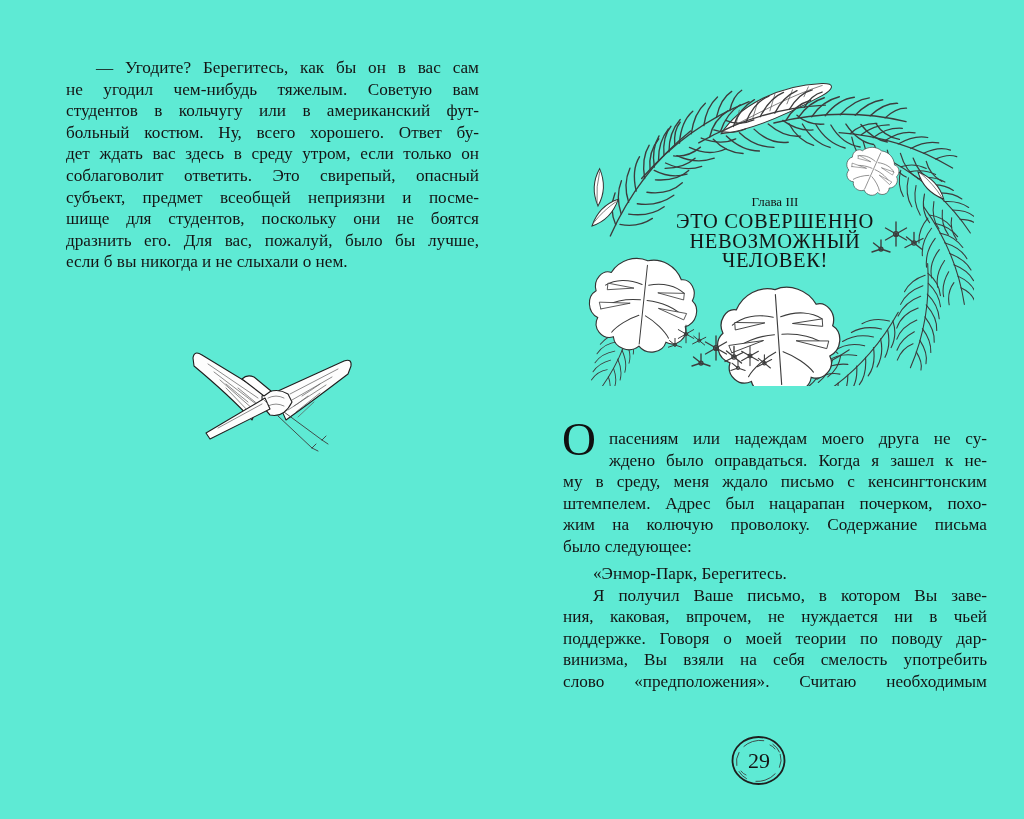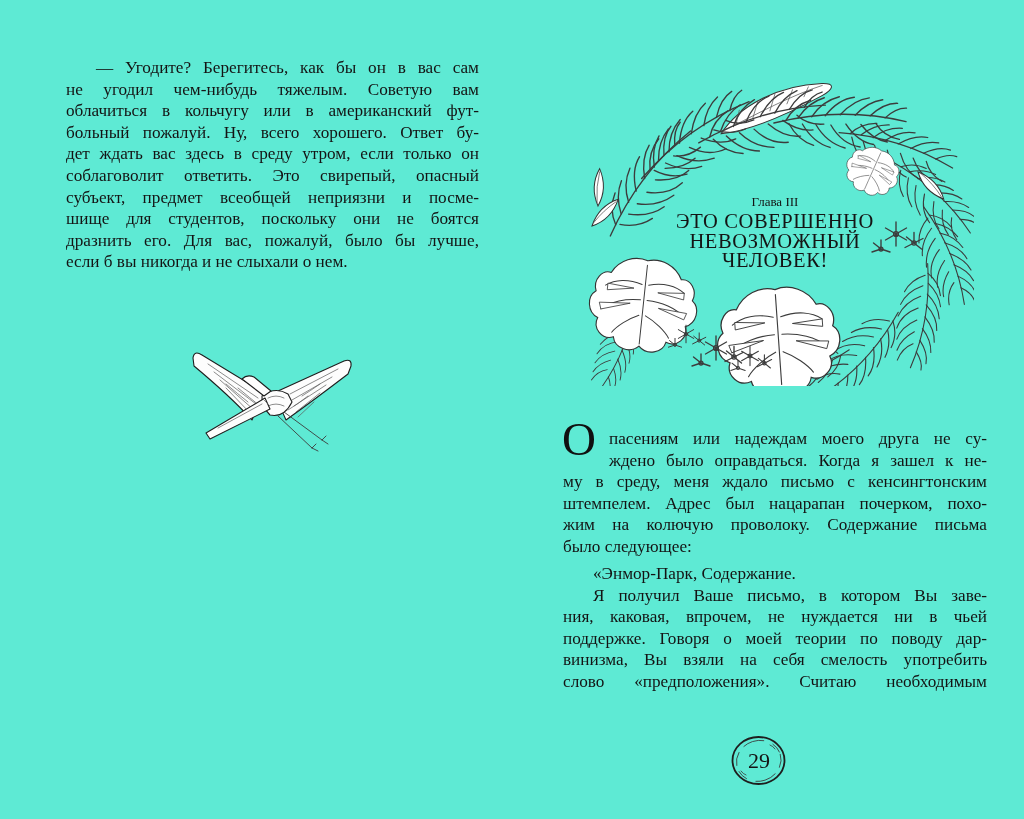--- a/index.html
+++ b/index.html
@@ -44,22 +44,22 @@
 </style>
 </head>
 <body>
 
 <div class="spread">
 
   <section>
     <div class="textblock" id="left-paragraph">
         <div class="line ind">— Угодите? Берегитесь, как бы он в вас сам</div>
         <div class="line">не угодил чем-нибудь тяжелым. Советую вам</div>
-        <div class="line">облачиться в кольчугу или в американский фут-</div>
-        <div class="line">больный пожалуй. Ну, всего хорошего. Ответ бу-</div>
+        <div class="line">студентов в кольчугу или в американский фут-</div>
+        <div class="line">больный костюм. Ну, всего хорошего. Ответ бу-</div>
         <div class="line">дет ждать вас здесь в среду утром, если только он</div>
         <div class="line">соблаговолит ответить. Это свирепый, опасный</div>
         <div class="line">субъект, предмет всеобщей неприязни и посме-</div>
         <div class="line">шище для студентов, поскольку они не боятся</div>
         <div class="line">дразнить его. Для вас, пожалуй, было бы лучше,</div>
         <div class="line nj">если б вы никогда и не слыхали о нем.</div>
       </div>
 
     <svg id="ptero" viewBox="0 0 180 128" aria-hidden="true">
 
@@ -151,21 +151,21 @@
     <div class="textblock" id="right-paragraph">
         <div class="line">пасениям или надеждам моего друга не су-</div>
         <div class="line">ждено было оправдаться. Когда я зашел к не-</div>
         <div class="line">му в среду, меня ждало письмо с кенсингтонским</div>
         <div class="line">штемпелем. Адрес был нацарапан почерком, похо-</div>
         <div class="line">жим на колючую проволоку. Содержание письма</div>
         <div class="line nj">было следующее:</div>
       </div>
 
     <div class="textblock" id="letter-block">
-        <div class="line nj ind">«Энмор-Парк, Содержание.</div>
+        <div class="line nj ind">«Энмор-Парк, Берегитесь.</div>
         <div class="line ind">Я получил Ваше письмо, в котором Вы заве-</div>
         <div class="line">ния, каковая, впрочем, не нуждается ни в чьей</div>
         <div class="line">поддержке. Говоря о моей теории по поводу дар-</div>
         <div class="line">винизма, Вы взяли на себя смелость употребить</div>
         <div class="line">слово «предположения». Считаю необходимым</div>
       </div>
 
     <div id="pagenum">
       <svg width="64" height="58" viewBox="0 0 64 58" aria-hidden="true">
         <ellipse cx="31.5" cy="27.5" rx="26" ry="23.5" fill="none" stroke="#1e1e1e" stroke-width="1.8"></ellipse>

